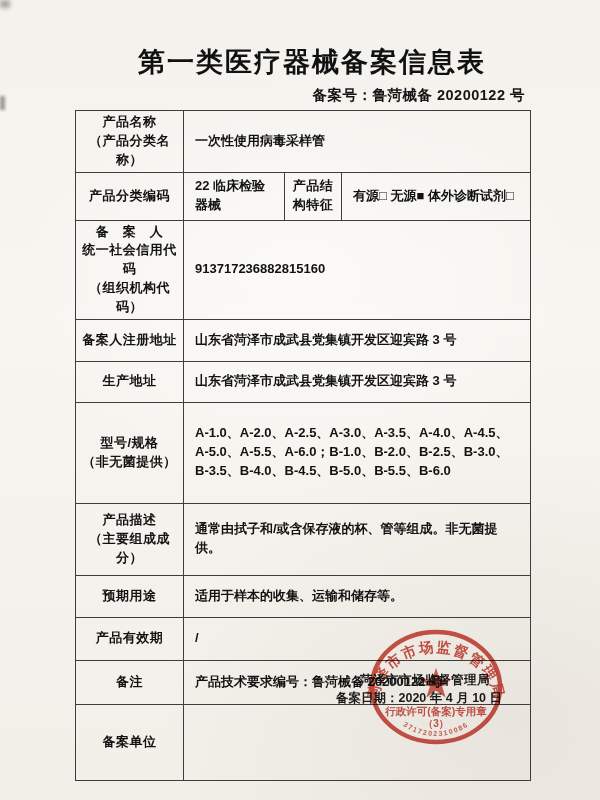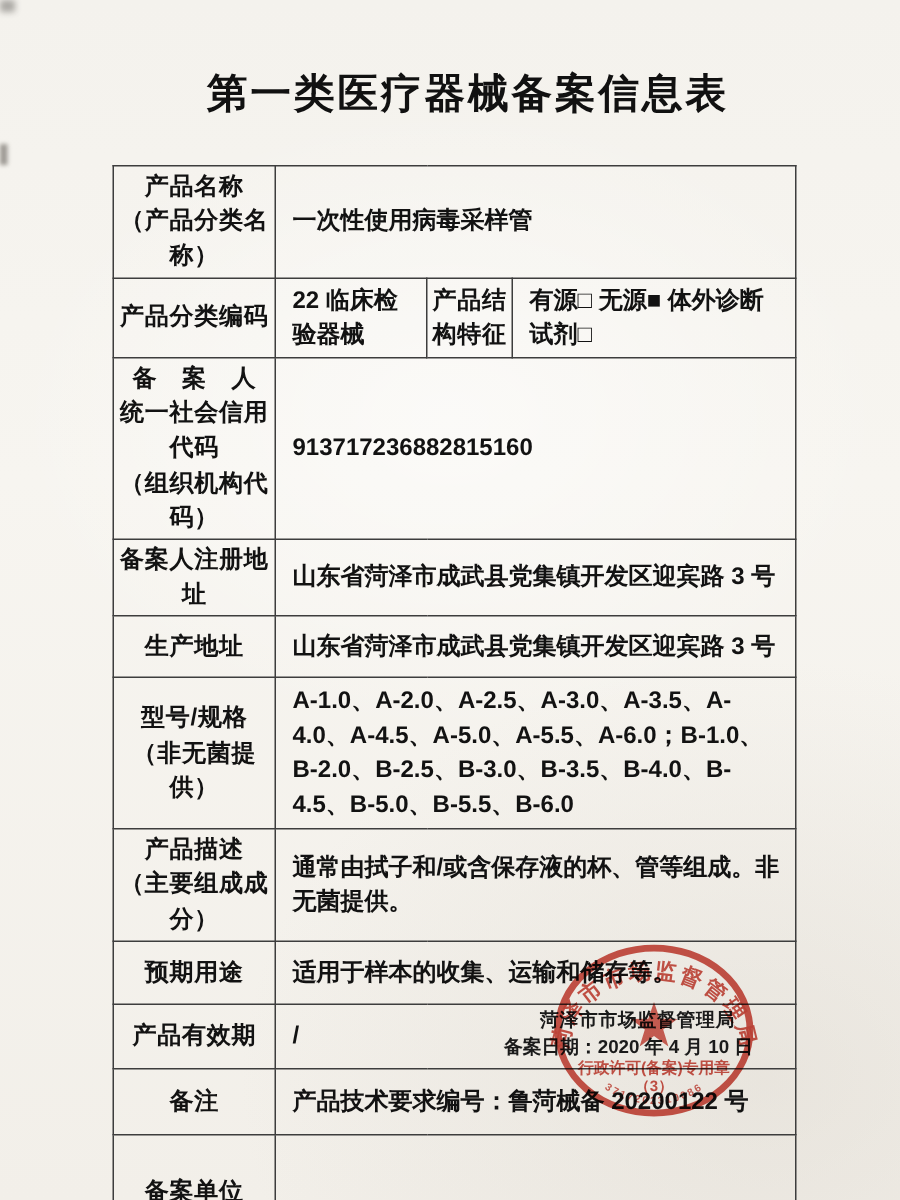--- a/index.html
+++ b/index.html
@@ -36,21 +36,21 @@
     text-align: right; font-size: 14.5px; font-weight: 700; color: #151515;
     letter-spacing: .5px;
   }
 
   table.form {
     position: absolute; left: 75px; top: 110px; width: 456px;
     border-collapse: collapse; table-layout: fixed;
   }
   table.form td {
     border: 1.6px solid #3d3d3d;
-    font-size: 16px; line-height: 1.45; color: #121212;
+    font-size: 13px; line-height: 1.45; color: #121212;
     overflow: hidden;
   }
   td.lbl {
     text-align: center; vertical-align: middle; font-weight: 700;
     white-space: pre-line; padding: 2px 3px; letter-spacing: .5px;
   }
   td.val {
     vertical-align: middle; font-weight: 700;
     padding: 3px 8px 3px 11px; white-space: pre-line;
   }
@@ -83,20 +83,21 @@
 </style>
 </head>
 <body>
 
 <div class="sheet">
 
   <div class="smudge-corner"></div>
   <div class="smudge-left"></div>
 
   <div class="doc-title">第一类医疗器械备案信息表</div>
+  <div class="reg-no">备案号：鲁菏械备 20200122 号</div>
 
   <table class="form">
     <colgroup>
       <col style="width:108px">
         <col style="width:101px">
         <col style="width:57px">
         <col>
     </colgroup>
     <tbody>
         <tr class="r1">

